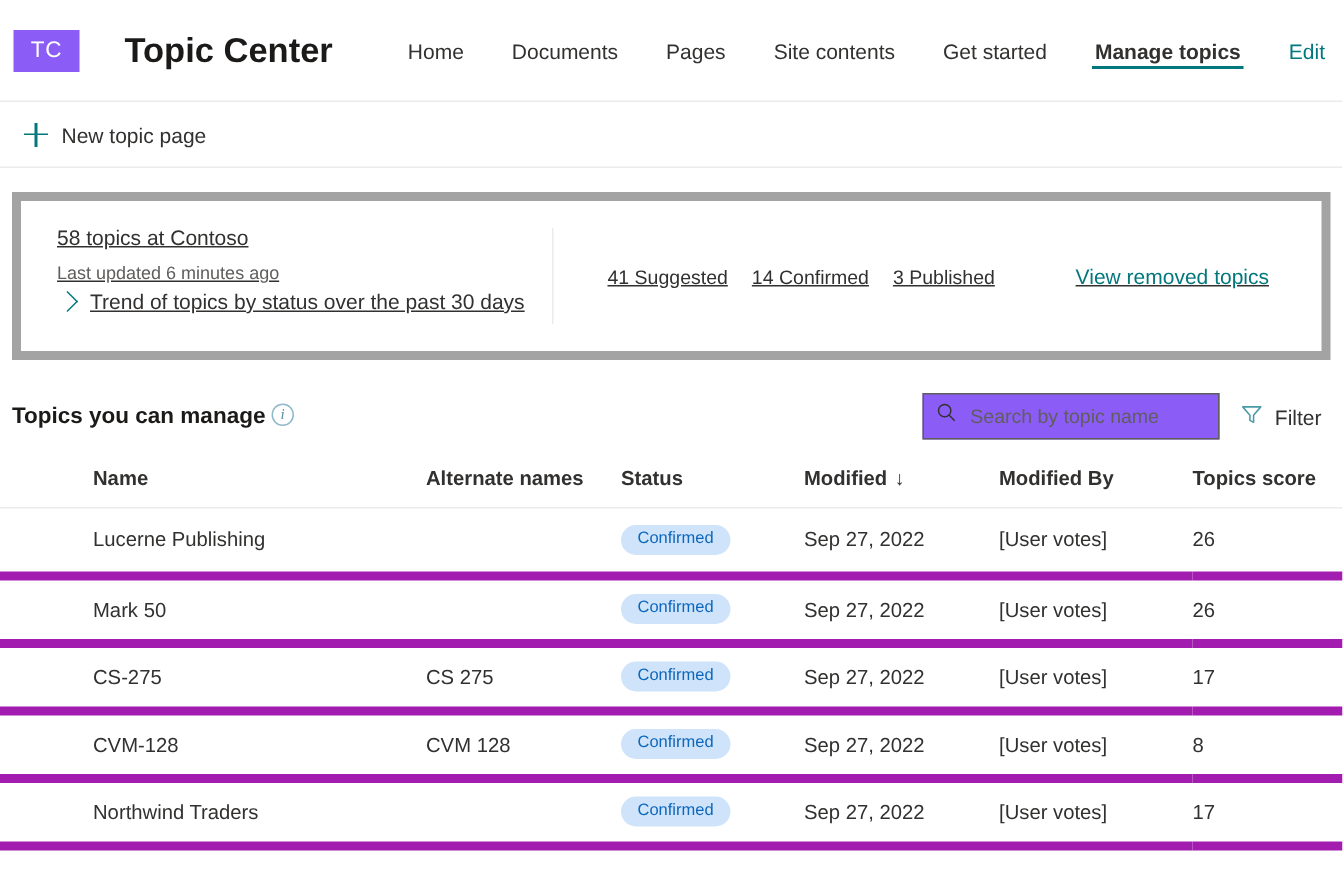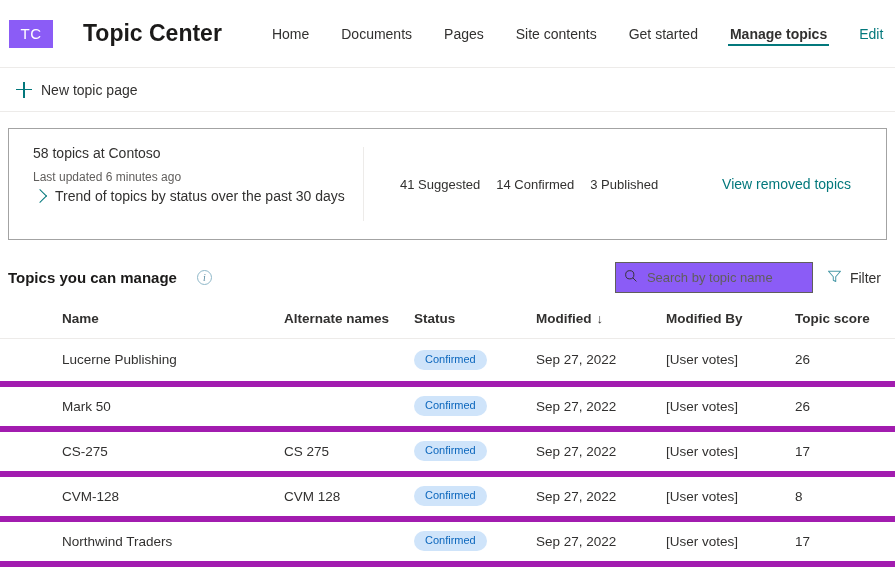--- a/index.html
+++ b/index.html
@@ -98,26 +98,27 @@
   }
   .cmd-btn .plus::before { left: 0; right: 0; top: 7px; height: 1.5px; }
   .cmd-btn .plus::after { top: 0; bottom: 0; left: 7px; width: 1.5px; }
 
   
   .page { padding: 0; }
 
   
   .summary-card {
     margin: 16px 8px 0 8px;
-    border: 1px solid #a3a3a3;
+    border: 6px solid #a3a3a3;
     background: #fff;
     height: 112px;
     display: flex;
     align-items: stretch;
     position: relative;
+    text-decoration: underline;
   }
   .summary-left {
     padding: 16px 0 0 24px;
     width: 354px;
     flex: 0 0 auto;
   }
   .summary-count {
     font-size: 14px;
     color: #323130;
   }
@@ -169,21 +170,21 @@
     white-space: nowrap;
   }
 
   
   .list-head {
     display: flex;
     align-items: center;
     justify-content: space-between;
     padding: 22px 8px 0 8px;
   }
-  .list-title-wrap { display: flex; align-items: center; gap: 20px; }
+  .list-title-wrap { display: flex; gap: 4px; }
   .list-title { font-size: 15px; font-weight: bold; color: #1b1a19; }
   .info-icon {
     width: 15px; height: 15px;
     border: 1.2px solid #8fb8c9;
     border-radius: 50%;
     color: #5a8ba0;
     font-size: 10px;
     line-height: 13px;
     text-align: center;
     font-family: "Liberation Serif", serif;
@@ -361,21 +362,21 @@
     <thead>
       <tr>
         <th></th>
         <th>Name</th>
         <th>Alternate names</th>
         <th>Status</th>
         <th>
           <span>Modified</span><span class="sort-arrow">↓</span>
         </th>
         <th>Modified By</th>
-        <th>Topic score</th>
+        <th>Topics score</th>
       </tr>
     </thead>
     <tbody>
       <tr>
         <td></td>
         <td>Lucerne Publishing</td>
         <td class="alt-name"></td>
         <td><span class="badge">Confirmed</span></td>
         <td>Sep 27, 2022</td>
         <td>[User votes]</td>

